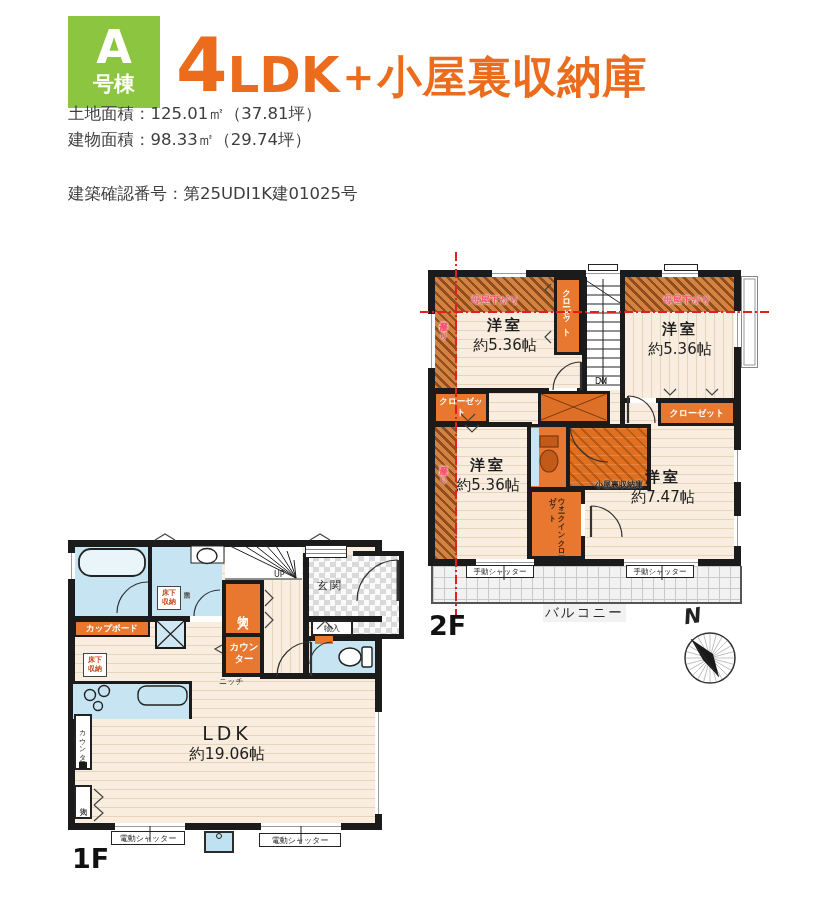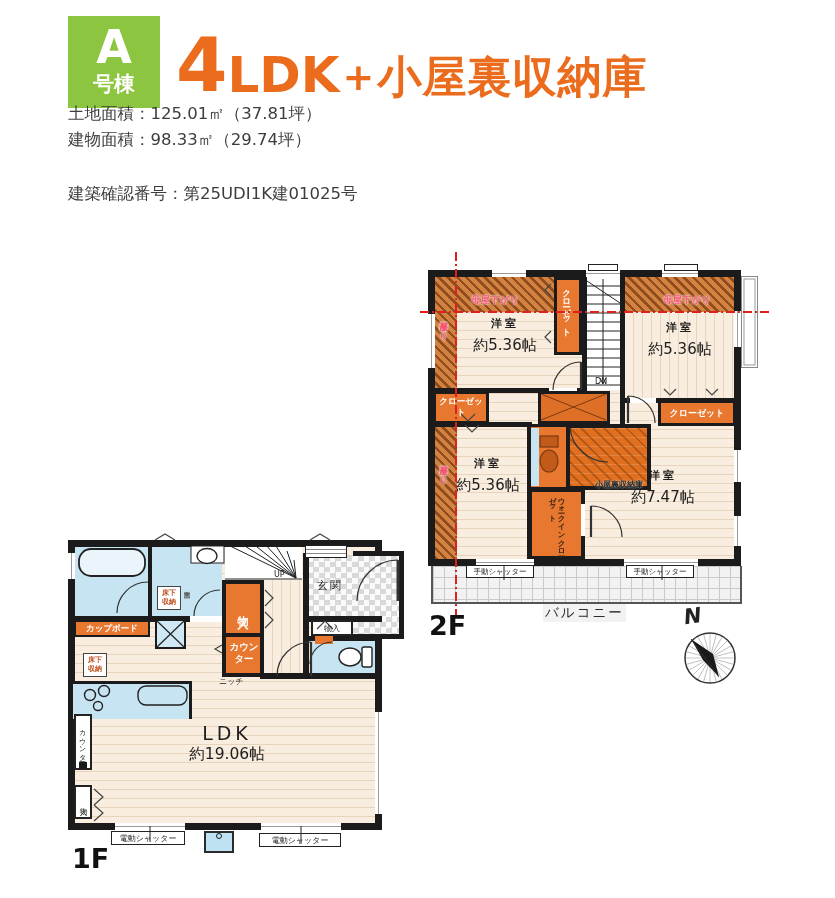--- a/index.html
+++ b/index.html
@@ -25,21 +25,21 @@
   .orange-bd{background:#E8782F;border:3px solid #1b1b1b;}
   .attic-floor{background-color:#E0701F;background-image:repeating-linear-gradient(45deg,rgba(120,55,10,.4) 0 2px,rgba(0,0,0,0) 2px 8px),repeating-linear-gradient(to bottom,rgba(255,255,255,.15) 0 1px,rgba(0,0,0,0) 1px 9px);border:4px solid #1b1b1b;}
   .blue{background:#C7E4F2;}
   .checker{background-color:#FAFAFA;background-image:conic-gradient(#D9D9D9 0 25%,#FAFAFA 0 50%,#D9D9D9 0 75%,#FAFAFA 0);background-size:11px 11px;}
   .tiles{background-color:#F2F2F2;background-image:linear-gradient(#C9C9C9 1px,rgba(0,0,0,0) 1px),linear-gradient(90deg,#C9C9C9 1px,rgba(0,0,0,0) 1px);background-size:11px 11px;}
   .win-h{background:linear-gradient(to bottom,#fff 0 40%,#9a9a9a 40% 60%,#fff 60%);}
   .win-v{background:linear-gradient(to right,#fff 0 40%,#9a9a9a 40% 60%,#fff 60%);}
   .whitebox{background:#fff;border:1.5px solid #222;}
   
   .lbl{position:absolute;box-sizing:border-box;}
-  .rm-name{font-size:11px;font-weight:600;color:#1e1e1e;text-align:center;letter-spacing:3px;}
+  .rm-name{font-size:15px;font-weight:600;color:#1e1e1e;text-align:center;letter-spacing:3px;}
   .rm-size{font-size:15px;color:#1e1e1e;text-align:center;}
   .vt{writing-mode:vertical-rl;text-orientation:upright;}
   .rt{color:#F2566F;font-weight:bold;text-shadow:0 0 2px rgba(255,255,255,.85),0 0 2px rgba(255,255,255,.85);}
   .wtxt{color:#fff;font-weight:bold;}
   .ctr{display:flex;align-items:center;justify-content:center;text-align:center;}
   .floor-tag{font-size:27px;font-weight:bold;color:#111;}
   .redline-v{background:repeating-linear-gradient(to bottom,#E01F1F 0 9px,rgba(0,0,0,0) 9px 12px,#E01F1F 12px 14px,rgba(0,0,0,0) 14px 17px);}
   .redline-h{background:repeating-linear-gradient(to right,#E01F1F 0 9px,rgba(0,0,0,0) 9px 12px,#E01F1F 12px 14px,rgba(0,0,0,0) 14px 17px);}
   .ov{position:absolute;left:0;top:0;}
   .shoe{background:#fff;border:1.5px solid #222;background-image:repeating-linear-gradient(to bottom,rgba(0,0,0,0) 0 3px,#888 3px 4px);}

